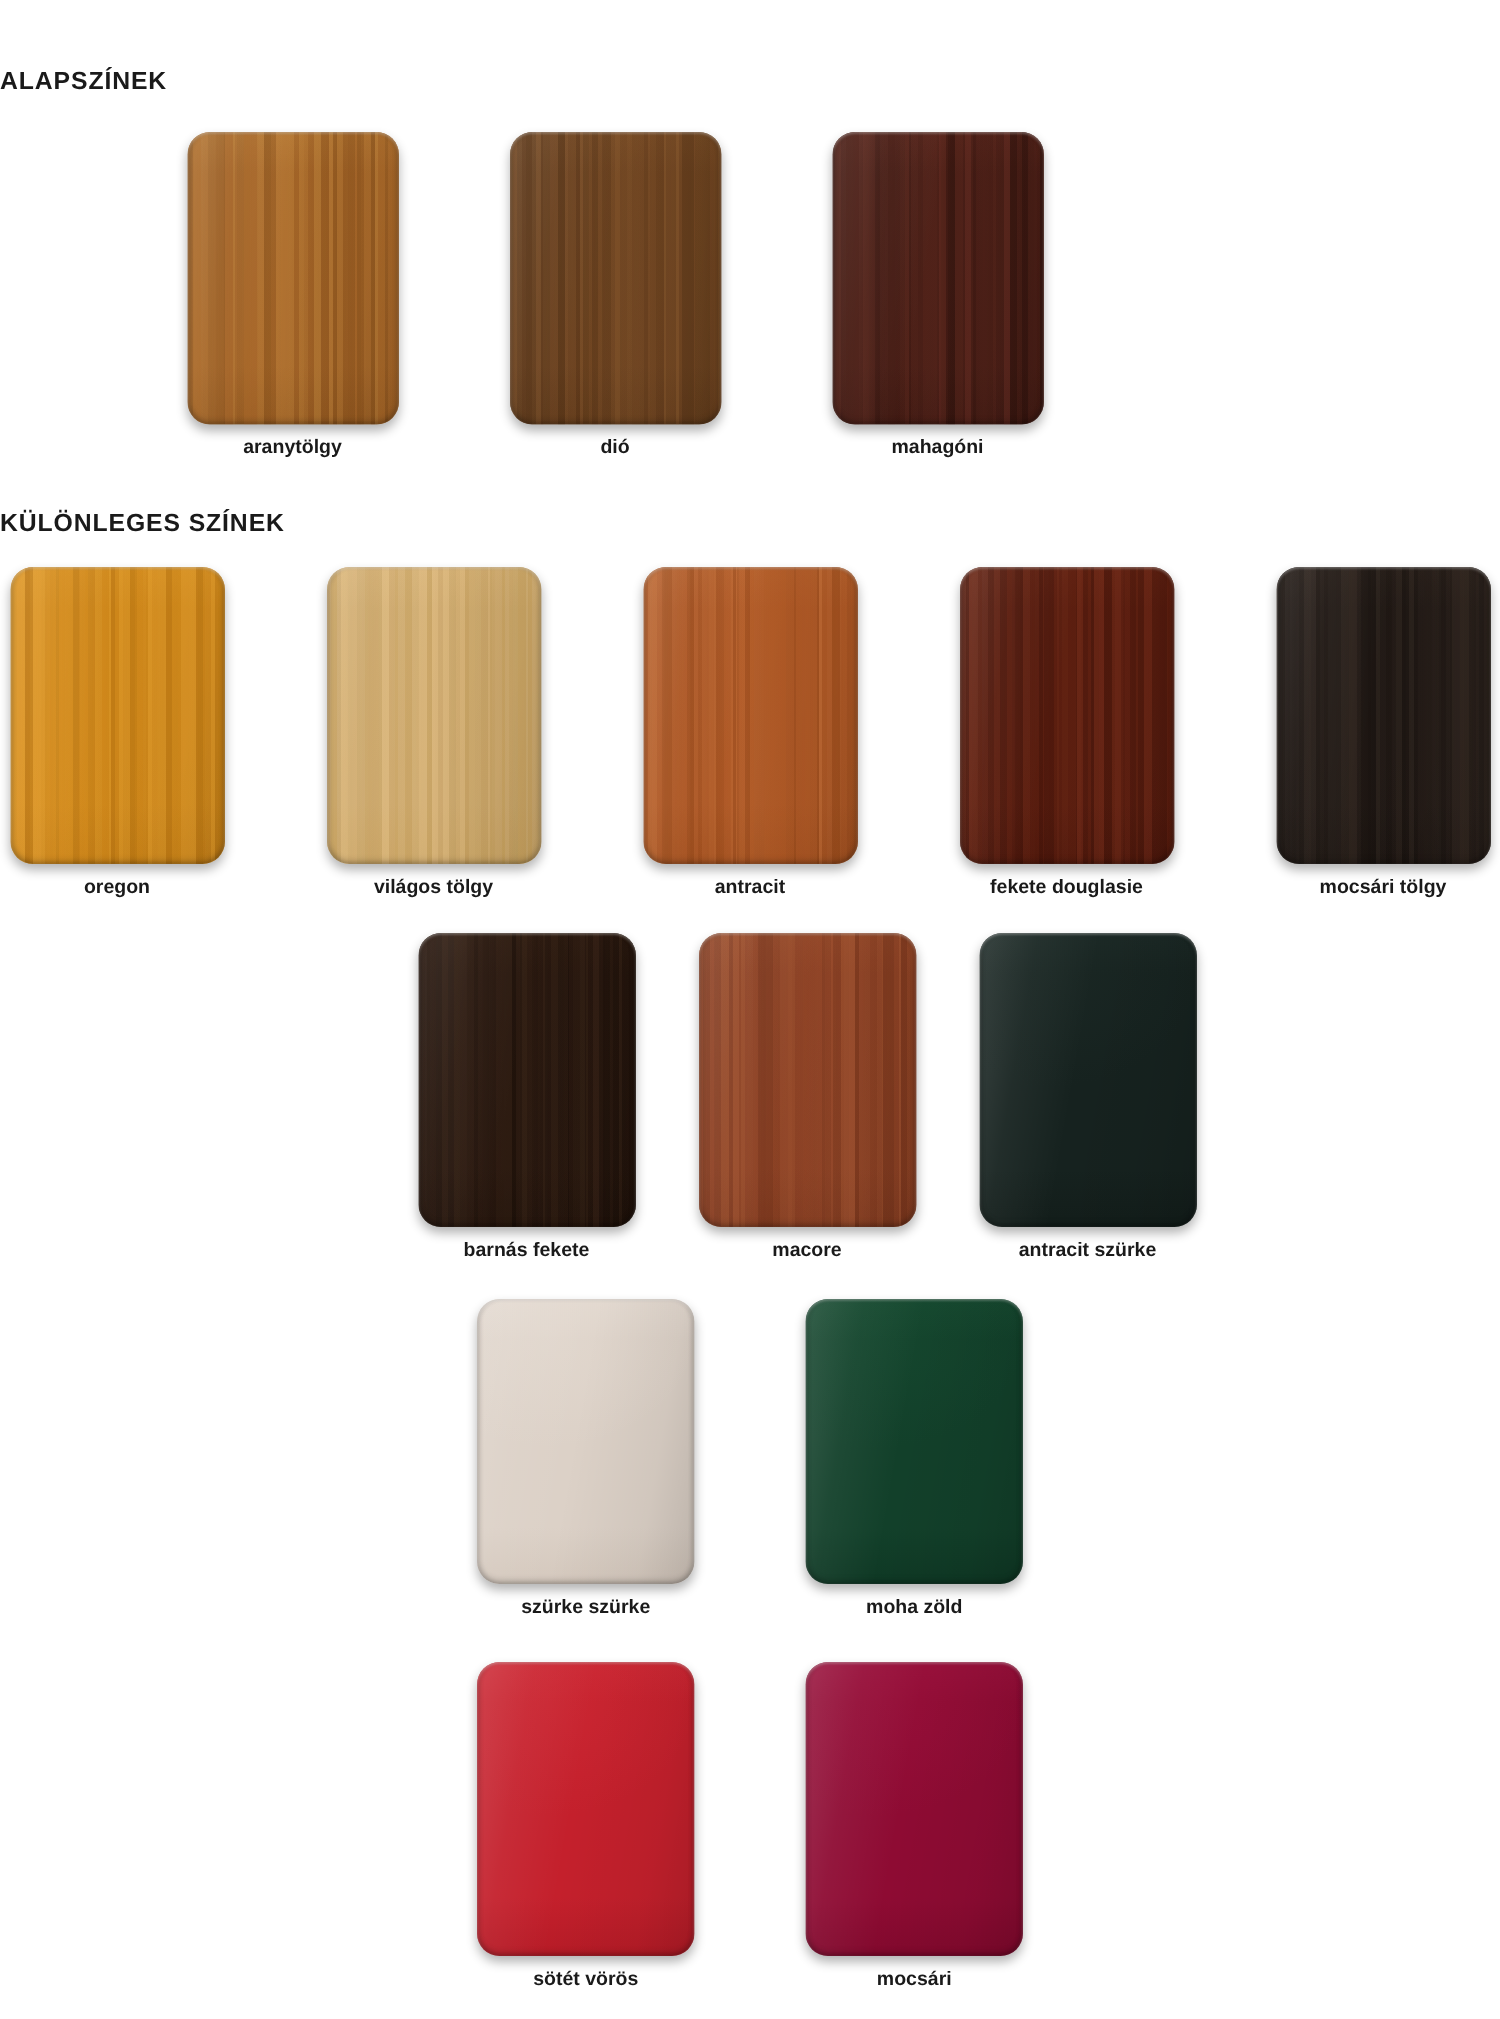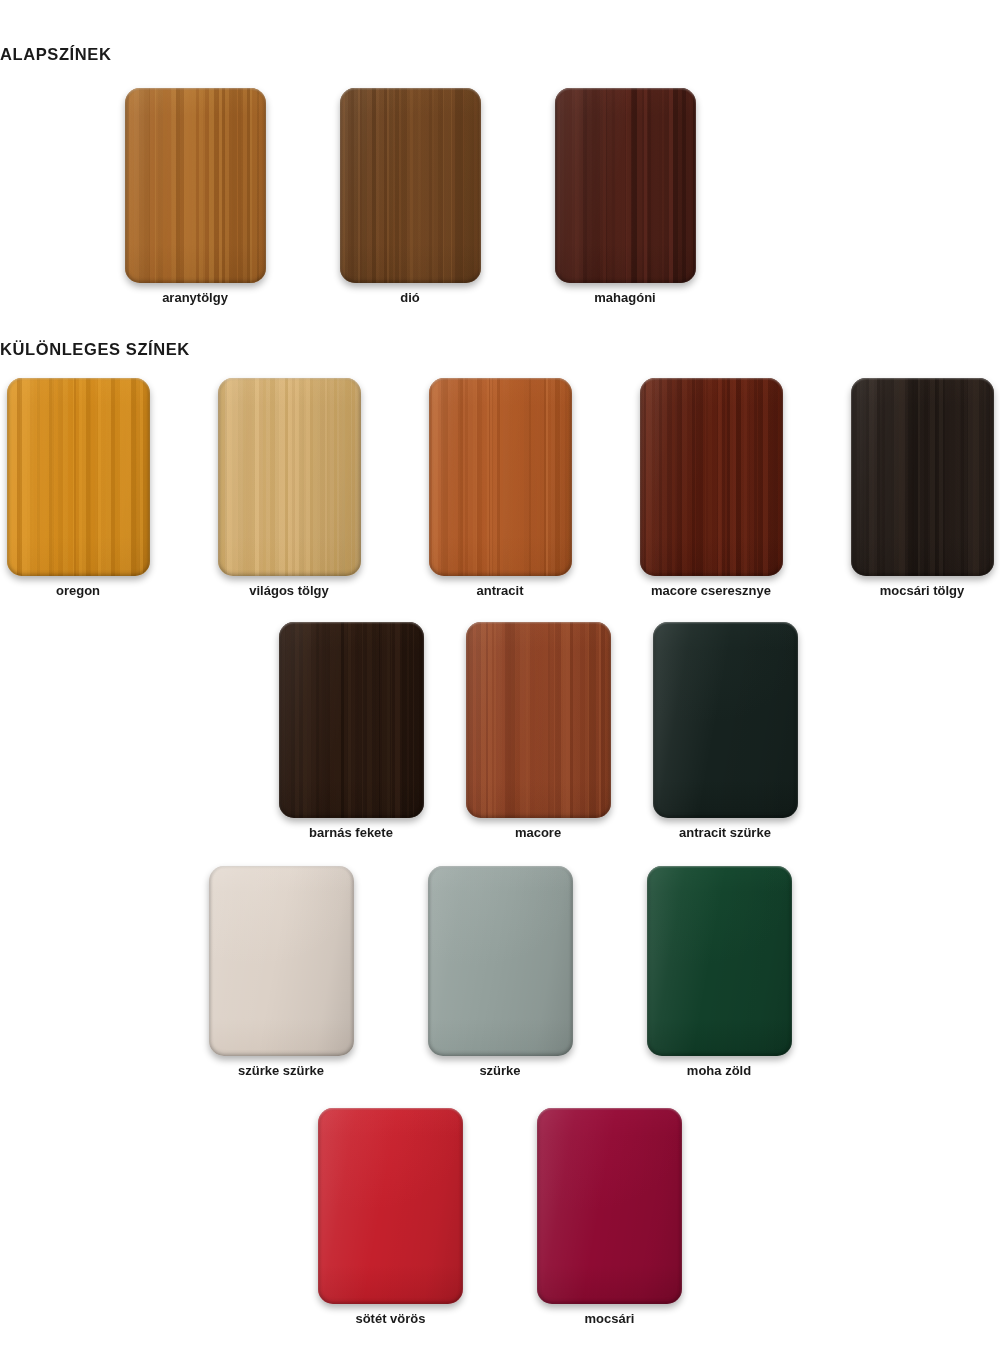--- a/index.html
+++ b/index.html
@@ -159,21 +159,21 @@
       <div class="cell">
         <div class="swatch sw-special" style="background: linear-gradient(rgba(200, 118, 64, 0.3) 0%, rgba(0, 0, 0, 0) 14%, rgba(0, 0, 0, 0) 80%, rgba(142, 68, 23, 0.35) 100%), rgb(177, 91, 40);">
           <div class="grain" style="background-image: linear-gradient(90deg, rgba(177, 91, 40, 0.47) 0%, rgba(177, 91, 40, 0.47) 2.02%, rgba(200, 118, 64, 0.31) 2.02%, rgba(200, 118, 64, 0.31) 3.05%, rgba(200, 118, 64, 0.22) 3.05%, rgba(200, 118, 64, 0.22) 3.79%, rgba(200, 118, 64, 0.33) 3.79%, rgba(200, 118, 64, 0.33) 6.48%, rgba(177, 91, 40, 0.18) 6.48%, rgba(177, 91, 40, 0.18) 8.49%, rgba(142, 68, 23, 0.28) 8.49%, rgba(142, 68, 23, 0.28) 9.64%, rgba(142, 68, 23, 0.33) 9.64%, rgba(142, 68, 23, 0.33) 13.36%, rgba(177, 91, 40, 0.18) 13.36%, rgba(177, 91, 40, 0.18) 15.67%, rgba(177, 91, 40, 0.28) 15.67%, rgba(177, 91, 40, 0.28) 17.24%, rgba(177, 91, 40, 0.22) 17.24%, rgba(177, 91, 40, 0.22) 20.5%, rgba(142, 68, 23, 0.28) 20.5%, rgba(142, 68, 23, 0.28) 21.71%, rgba(142, 68, 23, 0.43) 21.71%, rgba(142, 68, 23, 0.43) 23.44%, rgba(200, 118, 64, 0.1) 23.44%, rgba(200, 118, 64, 0.1) 25.33%, rgba(142, 68, 23, 0.19) 25.33%, rgba(142, 68, 23, 0.19) 27.15%, rgba(200, 118, 64, 0.14) 27.15%, rgba(200, 118, 64, 0.14) 30.44%, rgba(200, 118, 64, 0.26) 30.44%, rgba(200, 118, 64, 0.26) 32.79%, rgba(200, 118, 64, 0.36) 32.79%, rgba(200, 118, 64, 0.36) 33.78%, rgba(142, 68, 23, 0.21) 33.78%, rgba(142, 68, 23, 0.21) 37.33%, rgba(177, 91, 40, 0.15) 37.33%, rgba(177, 91, 40, 0.15) 40.75%, rgba(200, 118, 64, 0.24) 40.75%, rgba(200, 118, 64, 0.24) 41.62%, rgba(142, 68, 23, 0.39) 41.62%, rgba(142, 68, 23, 0.39) 43%, rgba(200, 118, 64, 0.19) 43%, rgba(200, 118, 64, 0.19) 43.81%, rgba(142, 68, 23, 0.24) 43.81%, rgba(142, 68, 23, 0.24) 44.43%, rgba(177, 91, 40, 0.16) 44.43%, rgba(177, 91, 40, 0.16) 47.41%, rgba(142, 68, 23, 0.45) 47.41%, rgba(142, 68, 23, 0.45) 48.64%, rgba(142, 68, 23, 0.47) 48.64%, rgba(142, 68, 23, 0.47) 49.45%, rgba(177, 91, 40, 0.37) 49.45%, rgba(177, 91, 40, 0.37) 51.55%, rgba(177, 91, 40, 0.15) 51.55%, rgba(177, 91, 40, 0.15) 55.01%, rgba(177, 91, 40, 0.19) 55.01%, rgba(177, 91, 40, 0.19) 56.16%, rgba(177, 91, 40, 0.44) 56.16%, rgba(177, 91, 40, 0.44) 58.66%, rgba(177, 91, 40, 0.43) 58.66%, rgba(177, 91, 40, 0.43) 61.86%, rgba(177, 91, 40, 0.4) 61.86%, rgba(177, 91, 40, 0.4) 62.73%, rgba(177, 91, 40, 0.43) 62.73%, rgba(177, 91, 40, 0.43) 66.51%, rgba(177, 91, 40, 0.29) 66.51%, rgba(177, 91, 40, 0.29) 70.03%, rgba(142, 68, 23, 0.25) 70.03%, rgba(142, 68, 23, 0.25) 71.13%, rgba(177, 91, 40, 0.38) 71.13%, rgba(177, 91, 40, 0.38) 74.75%, rgba(177, 91, 40, 0.41) 74.75%, rgba(177, 91, 40, 0.41) 77.54%, rgba(177, 91, 40, 0.3) 77.54%, rgba(177, 91, 40, 0.3) 80.76%, rgba(142, 68, 23, 0.37) 80.76%, rgba(142, 68, 23, 0.37) 81.65%, rgba(200, 118, 64, 0.45) 81.65%, rgba(200, 118, 64, 0.45) 83.43%, rgba(177, 91, 40, 0.24) 83.43%, rgba(177, 91, 40, 0.24) 85.41%, rgba(200, 118, 64, 0.17) 85.41%, rgba(200, 118, 64, 0.17) 87.87%, rgba(142, 68, 23, 0.42) 87.87%, rgba(142, 68, 23, 0.42) 91.46%, rgba(200, 118, 64, 0.13) 91.46%, rgba(200, 118, 64, 0.13) 92.1%, rgba(177, 91, 40, 0.18) 92.1%, rgba(177, 91, 40, 0.18) 94.89%, rgba(142, 68, 23, 0.24) 94.89%, rgba(142, 68, 23, 0.24) 96.54%, rgba(142, 68, 23, 0.12) 96.54%, rgba(142, 68, 23, 0.12) 99.9%, rgba(177, 91, 40, 0.22) 99.9%, rgba(177, 91, 40, 0.22) 100%), linear-gradient(90deg, rgba(200, 118, 64, 0.14) 0%, rgba(142, 68, 23, 0.11) 16.77%, rgba(142, 68, 23, 0.19) 33.51%, rgba(200, 118, 64, 0.22) 46.89%, rgba(142, 68, 23, 0.24) 69.04%, rgba(142, 68, 23, 0.13) 93.67%, rgba(142, 68, 23, 0.1) 100%); opacity: 0.95;"></div>
         </div>
         <div class="label">antracit</div>
       </div>
       <div class="cell">
         <div class="swatch sw-special" style="background: linear-gradient(rgba(120, 48, 28, 0.3) 0%, rgba(0, 0, 0, 0) 14%, rgba(0, 0, 0, 0) 80%, rgba(58, 16, 8, 0.35) 100%), rgb(91, 30, 16);">
           <div class="grain" style="background-image: linear-gradient(90deg, rgba(58, 16, 8, 0.16) 0%, rgba(58, 16, 8, 0.16) 3.03%, rgba(58, 16, 8, 0.38) 3.03%, rgba(58, 16, 8, 0.38) 4.07%, rgba(120, 48, 28, 0.33) 4.07%, rgba(120, 48, 28, 0.33) 5.58%, rgba(120, 48, 28, 0.22) 5.58%, rgba(120, 48, 28, 0.22) 7.71%, rgba(120, 48, 28, 0.13) 7.71%, rgba(120, 48, 28, 0.13) 8.62%, rgba(91, 30, 16, 0.35) 8.62%, rgba(91, 30, 16, 0.35) 10.32%, rgba(58, 16, 8, 0.1) 10.32%, rgba(58, 16, 8, 0.1) 13.11%, rgba(58, 16, 8, 0.34) 13.11%, rgba(58, 16, 8, 0.34) 15.72%, rgba(91, 30, 16, 0.23) 15.72%, rgba(91, 30, 16, 0.23) 18.87%, rgba(58, 16, 8, 0.36) 18.87%, rgba(58, 16, 8, 0.36) 22.12%, rgba(91, 30, 16, 0.4) 22.12%, rgba(91, 30, 16, 0.4) 24.19%, rgba(58, 16, 8, 0.19) 24.19%, rgba(58, 16, 8, 0.19) 25.75%, rgba(58, 16, 8, 0.35) 25.75%, rgba(58, 16, 8, 0.35) 27.93%, rgba(58, 16, 8, 0.37) 27.93%, rgba(58, 16, 8, 0.37) 29.29%, rgba(120, 48, 28, 0.24) 29.29%, rgba(120, 48, 28, 0.24) 32.53%, rgba(91, 30, 16, 0.45) 32.53%, rgba(91, 30, 16, 0.45) 34.89%, rgba(91, 30, 16, 0.21) 34.89%, rgba(91, 30, 16, 0.21) 36.62%, rgba(58, 16, 8, 0.4) 36.62%, rgba(58, 16, 8, 0.4) 38.48%, rgba(91, 30, 16, 0.15) 38.48%, rgba(91, 30, 16, 0.15) 39.1%, rgba(58, 16, 8, 0.28) 39.1%, rgba(58, 16, 8, 0.28) 41.56%, rgba(58, 16, 8, 0.34) 41.56%, rgba(58, 16, 8, 0.34) 43.82%, rgba(91, 30, 16, 0.32) 43.82%, rgba(91, 30, 16, 0.32) 45.17%, rgba(120, 48, 28, 0.24) 45.17%, rgba(120, 48, 28, 0.24) 46.15%, rgba(91, 30, 16, 0.34) 46.15%, rgba(91, 30, 16, 0.34) 47.47%, rgba(120, 48, 28, 0.16) 47.47%, rgba(120, 48, 28, 0.16) 50.23%, rgba(91, 30, 16, 0.42) 50.23%, rgba(91, 30, 16, 0.42) 53.88%, rgba(58, 16, 8, 0.23) 53.88%, rgba(58, 16, 8, 0.23) 54.57%, rgba(120, 48, 28, 0.47) 54.57%, rgba(120, 48, 28, 0.47) 56.48%, rgba(120, 48, 28, 0.32) 56.48%, rgba(120, 48, 28, 0.32) 57.49%, rgba(58, 16, 8, 0.29) 57.49%, rgba(58, 16, 8, 0.29) 59.52%, rgba(91, 30, 16, 0.29) 59.52%, rgba(91, 30, 16, 0.29) 60.97%, rgba(58, 16, 8, 0.44) 60.97%, rgba(58, 16, 8, 0.44) 62.59%, rgba(120, 48, 28, 0.29) 62.59%, rgba(120, 48, 28, 0.29) 64.91%, rgba(120, 48, 28, 0.36) 64.91%, rgba(120, 48, 28, 0.36) 67.22%, rgba(58, 16, 8, 0.44) 67.22%, rgba(58, 16, 8, 0.44) 70.94%, rgba(120, 48, 28, 0.17) 70.94%, rgba(120, 48, 28, 0.17) 72.46%, rgba(120, 48, 28, 0.38) 72.46%, rgba(120, 48, 28, 0.38) 74.94%, rgba(91, 30, 16, 0.36) 74.94%, rgba(91, 30, 16, 0.36) 76.17%, rgba(58, 16, 8, 0.18) 76.17%, rgba(58, 16, 8, 0.18) 76.99%, rgba(91, 30, 16, 0.35) 76.99%, rgba(91, 30, 16, 0.35) 79.47%, rgba(58, 16, 8, 0.37) 79.47%, rgba(58, 16, 8, 0.37) 81.98%, rgba(91, 30, 16, 0.32) 81.98%, rgba(91, 30, 16, 0.32) 82.8%, rgba(58, 16, 8, 0.35) 82.8%, rgba(58, 16, 8, 0.35) 85.89%, rgba(120, 48, 28, 0.34) 85.89%, rgba(120, 48, 28, 0.34) 89.34%, rgba(58, 16, 8, 0.21) 89.34%, rgba(58, 16, 8, 0.21) 91.71%, rgba(58, 16, 8, 0.2) 91.71%, rgba(58, 16, 8, 0.2) 92.9%, rgba(58, 16, 8, 0.25) 92.9%, rgba(58, 16, 8, 0.25) 96.36%, rgba(91, 30, 16, 0.45) 96.36%, rgba(91, 30, 16, 0.45) 98.62%, rgba(91, 30, 16, 0.3) 98.62%, rgba(91, 30, 16, 0.3) 100%), linear-gradient(90deg, rgba(120, 48, 28, 0.14) 0%, rgba(120, 48, 28, 0.09) 23.73%, rgba(58, 16, 8, 0.13) 30.01%, rgba(120, 48, 28, 0.14) 55.99%, rgba(120, 48, 28, 0.2) 79.34%, rgba(58, 16, 8, 0.1) 100%); opacity: 0.95;"></div>
         </div>
-        <div class="label">macore cseresznye</div>
+        <div class="label">fekete douglasie</div>
       </div>
       <div class="cell">
         <div class="swatch sw-special" style="background: linear-gradient(rgba(58, 46, 38, 0.3) 0%, rgba(0, 0, 0, 0) 14%, rgba(0, 0, 0, 0) 80%, rgba(20, 15, 12, 0.35) 100%), rgb(36, 28, 24);">
           <div class="grain" style="background-image: linear-gradient(90deg, rgba(58, 46, 38, 0.14) 0%, rgba(58, 46, 38, 0.14) 0.85%, rgba(20, 15, 12, 0.42) 0.85%, rgba(20, 15, 12, 0.42) 3.92%, rgba(20, 15, 12, 0.24) 3.92%, rgba(20, 15, 12, 0.24) 6.13%, rgba(20, 15, 12, 0.13) 6.13%, rgba(20, 15, 12, 0.13) 9.18%, rgba(36, 28, 24, 0.23) 9.18%, rgba(36, 28, 24, 0.23) 10.71%, rgba(20, 15, 12, 0.26) 10.71%, rgba(20, 15, 12, 0.26) 12.64%, rgba(58, 46, 38, 0.17) 12.64%, rgba(58, 46, 38, 0.17) 16.07%, rgba(36, 28, 24, 0.17) 16.07%, rgba(36, 28, 24, 0.17) 18.25%, rgba(20, 15, 12, 0.4) 18.25%, rgba(20, 15, 12, 0.4) 20.47%, rgba(20, 15, 12, 0.25) 20.47%, rgba(20, 15, 12, 0.25) 22%, rgba(20, 15, 12, 0.35) 22%, rgba(20, 15, 12, 0.35) 24.1%, rgba(36, 28, 24, 0.41) 24.1%, rgba(36, 28, 24, 0.41) 27.82%, rgba(36, 28, 24, 0.47) 27.82%, rgba(36, 28, 24, 0.47) 30.06%, rgba(58, 46, 38, 0.18) 30.06%, rgba(58, 46, 38, 0.18) 33.85%, rgba(58, 46, 38, 0.42) 33.85%, rgba(58, 46, 38, 0.42) 37.55%, rgba(36, 28, 24, 0.29) 37.55%, rgba(36, 28, 24, 0.29) 39.58%, rgba(20, 15, 12, 0.36) 39.58%, rgba(20, 15, 12, 0.36) 42.76%, rgba(20, 15, 12, 0.46) 42.76%, rgba(20, 15, 12, 0.46) 44.15%, rgba(20, 15, 12, 0.39) 44.15%, rgba(20, 15, 12, 0.39) 46.51%, rgba(58, 46, 38, 0.36) 46.51%, rgba(58, 46, 38, 0.36) 48.05%, rgba(36, 28, 24, 0.34) 48.05%, rgba(36, 28, 24, 0.34) 50.85%, rgba(20, 15, 12, 0.22) 50.85%, rgba(20, 15, 12, 0.22) 53.77%, rgba(36, 28, 24, 0.29) 53.77%, rgba(36, 28, 24, 0.29) 55.57%, rgba(58, 46, 38, 0.29) 55.57%, rgba(58, 46, 38, 0.29) 58.42%, rgba(20, 15, 12, 0.4) 58.42%, rgba(20, 15, 12, 0.4) 60.39%, rgba(20, 15, 12, 0.25) 60.39%, rgba(20, 15, 12, 0.25) 61.67%, rgba(58, 46, 38, 0.3) 61.67%, rgba(58, 46, 38, 0.3) 64.09%, rgba(20, 15, 12, 0.33) 64.09%, rgba(20, 15, 12, 0.33) 64.69%, rgba(20, 15, 12, 0.29) 64.69%, rgba(20, 15, 12, 0.29) 65.82%, rgba(36, 28, 24, 0.21) 65.82%, rgba(36, 28, 24, 0.21) 68.84%, rgba(36, 28, 24, 0.34) 68.84%, rgba(36, 28, 24, 0.34) 72.57%, rgba(58, 46, 38, 0.11) 72.57%, rgba(58, 46, 38, 0.11) 75.91%, rgba(36, 28, 24, 0.46) 75.91%, rgba(36, 28, 24, 0.46) 76.72%, rgba(20, 15, 12, 0.27) 76.72%, rgba(20, 15, 12, 0.27) 79.18%, rgba(36, 28, 24, 0.13) 79.18%, rgba(36, 28, 24, 0.13) 80.96%, rgba(20, 15, 12, 0.17) 80.96%, rgba(20, 15, 12, 0.17) 81.9%, rgba(58, 46, 38, 0.3) 81.9%, rgba(58, 46, 38, 0.3) 85.6%, rgba(58, 46, 38, 0.46) 85.6%, rgba(58, 46, 38, 0.46) 87.18%, rgba(58, 46, 38, 0.4) 87.18%, rgba(58, 46, 38, 0.4) 89.67%, rgba(36, 28, 24, 0.21) 89.67%, rgba(36, 28, 24, 0.21) 93.17%, rgba(58, 46, 38, 0.19) 93.17%, rgba(58, 46, 38, 0.19) 94.34%, rgba(36, 28, 24, 0.45) 94.34%, rgba(36, 28, 24, 0.45) 96.86%, rgba(58, 46, 38, 0.37) 96.86%, rgba(58, 46, 38, 0.37) 99.78%, rgba(36, 28, 24, 0.43) 99.78%, rgba(36, 28, 24, 0.43) 100%), linear-gradient(90deg, rgba(58, 46, 38, 0.15) 0%, rgba(20, 15, 12, 0.19) 8.69%, rgba(58, 46, 38, 0.18) 17.04%, rgba(58, 46, 38, 0.2) 33.35%, rgba(20, 15, 12, 0.15) 45.46%, rgba(58, 46, 38, 0.07) 72.99%, rgba(58, 46, 38, 0.26) 89.1%, rgba(20, 15, 12, 0.1) 100%); opacity: 0.95;"></div>
         </div>
         <div class="label">mocsári tölgy</div>
       </div>
     </div>
   <div id="row-special-2" class="row">
       <div class="cell">
@@ -196,26 +196,20 @@
       </div>
     </div>
   <div id="row-special-3" class="row">
       <div class="cell">
         <div class="swatch sw-r3" style="background: linear-gradient(rgba(237, 229, 221, 0.3) 0%, rgba(0, 0, 0, 0) 14%, rgba(0, 0, 0, 0) 80%, rgba(199, 185, 172, 0.35) 100%), rgb(220, 209, 199);">
           <div class="grain" style="background-image: radial-gradient(120% 70% at 32% 12%, rgba(237, 229, 221, 0.3) 0%, rgba(255, 255, 255, 0) 58%);"></div>
         </div>
         <div class="label">szürke szürke</div>
       </div>
       <div class="cell">
-        <div class="swatch sw-r3" style="background: linear-gradient(rgba(169, 180, 177, 0.3) 0%, rgba(0, 0, 0, 0) 14%, rgba(0, 0, 0, 0) 80%, rgba(124, 138, 134, 0.35) 100%), rgb(147, 160, 156);">
-          <div class="grain" style="background-image: radial-gradient(120% 70% at 32% 12%, rgba(169, 180, 177, 0.3) 0%, rgba(255, 255, 255, 0) 58%);"></div>
-        </div>
-        <div class="label">szürke</div>
-      </div>
-      <div class="cell">
         <div class="swatch sw-r3" style="background: linear-gradient(rgba(28, 86, 56, 0.3) 0%, rgba(0, 0, 0, 0) 14%, rgba(0, 0, 0, 0) 80%, rgba(9, 42, 26, 0.35) 100%), rgb(18, 64, 42);">
           <div class="grain" style="background-image: radial-gradient(120% 70% at 32% 12%, rgba(28, 86, 56, 0.3) 0%, rgba(255, 255, 255, 0) 58%);"></div>
         </div>
         <div class="label">moha zöld</div>
       </div>
     </div>
   <div id="row-special-4" class="row">
       <div class="cell">
         <div class="swatch sw-r4" style="background: linear-gradient(rgba(216, 54, 65, 0.3) 0%, rgba(0, 0, 0, 0) 14%, rgba(0, 0, 0, 0) 80%, rgba(156, 18, 28, 0.35) 100%), rgb(196, 32, 44);">
           <div class="grain" style="background-image: radial-gradient(120% 70% at 32% 12%, rgba(216, 54, 65, 0.3) 0%, rgba(255, 255, 255, 0) 58%);"></div>

